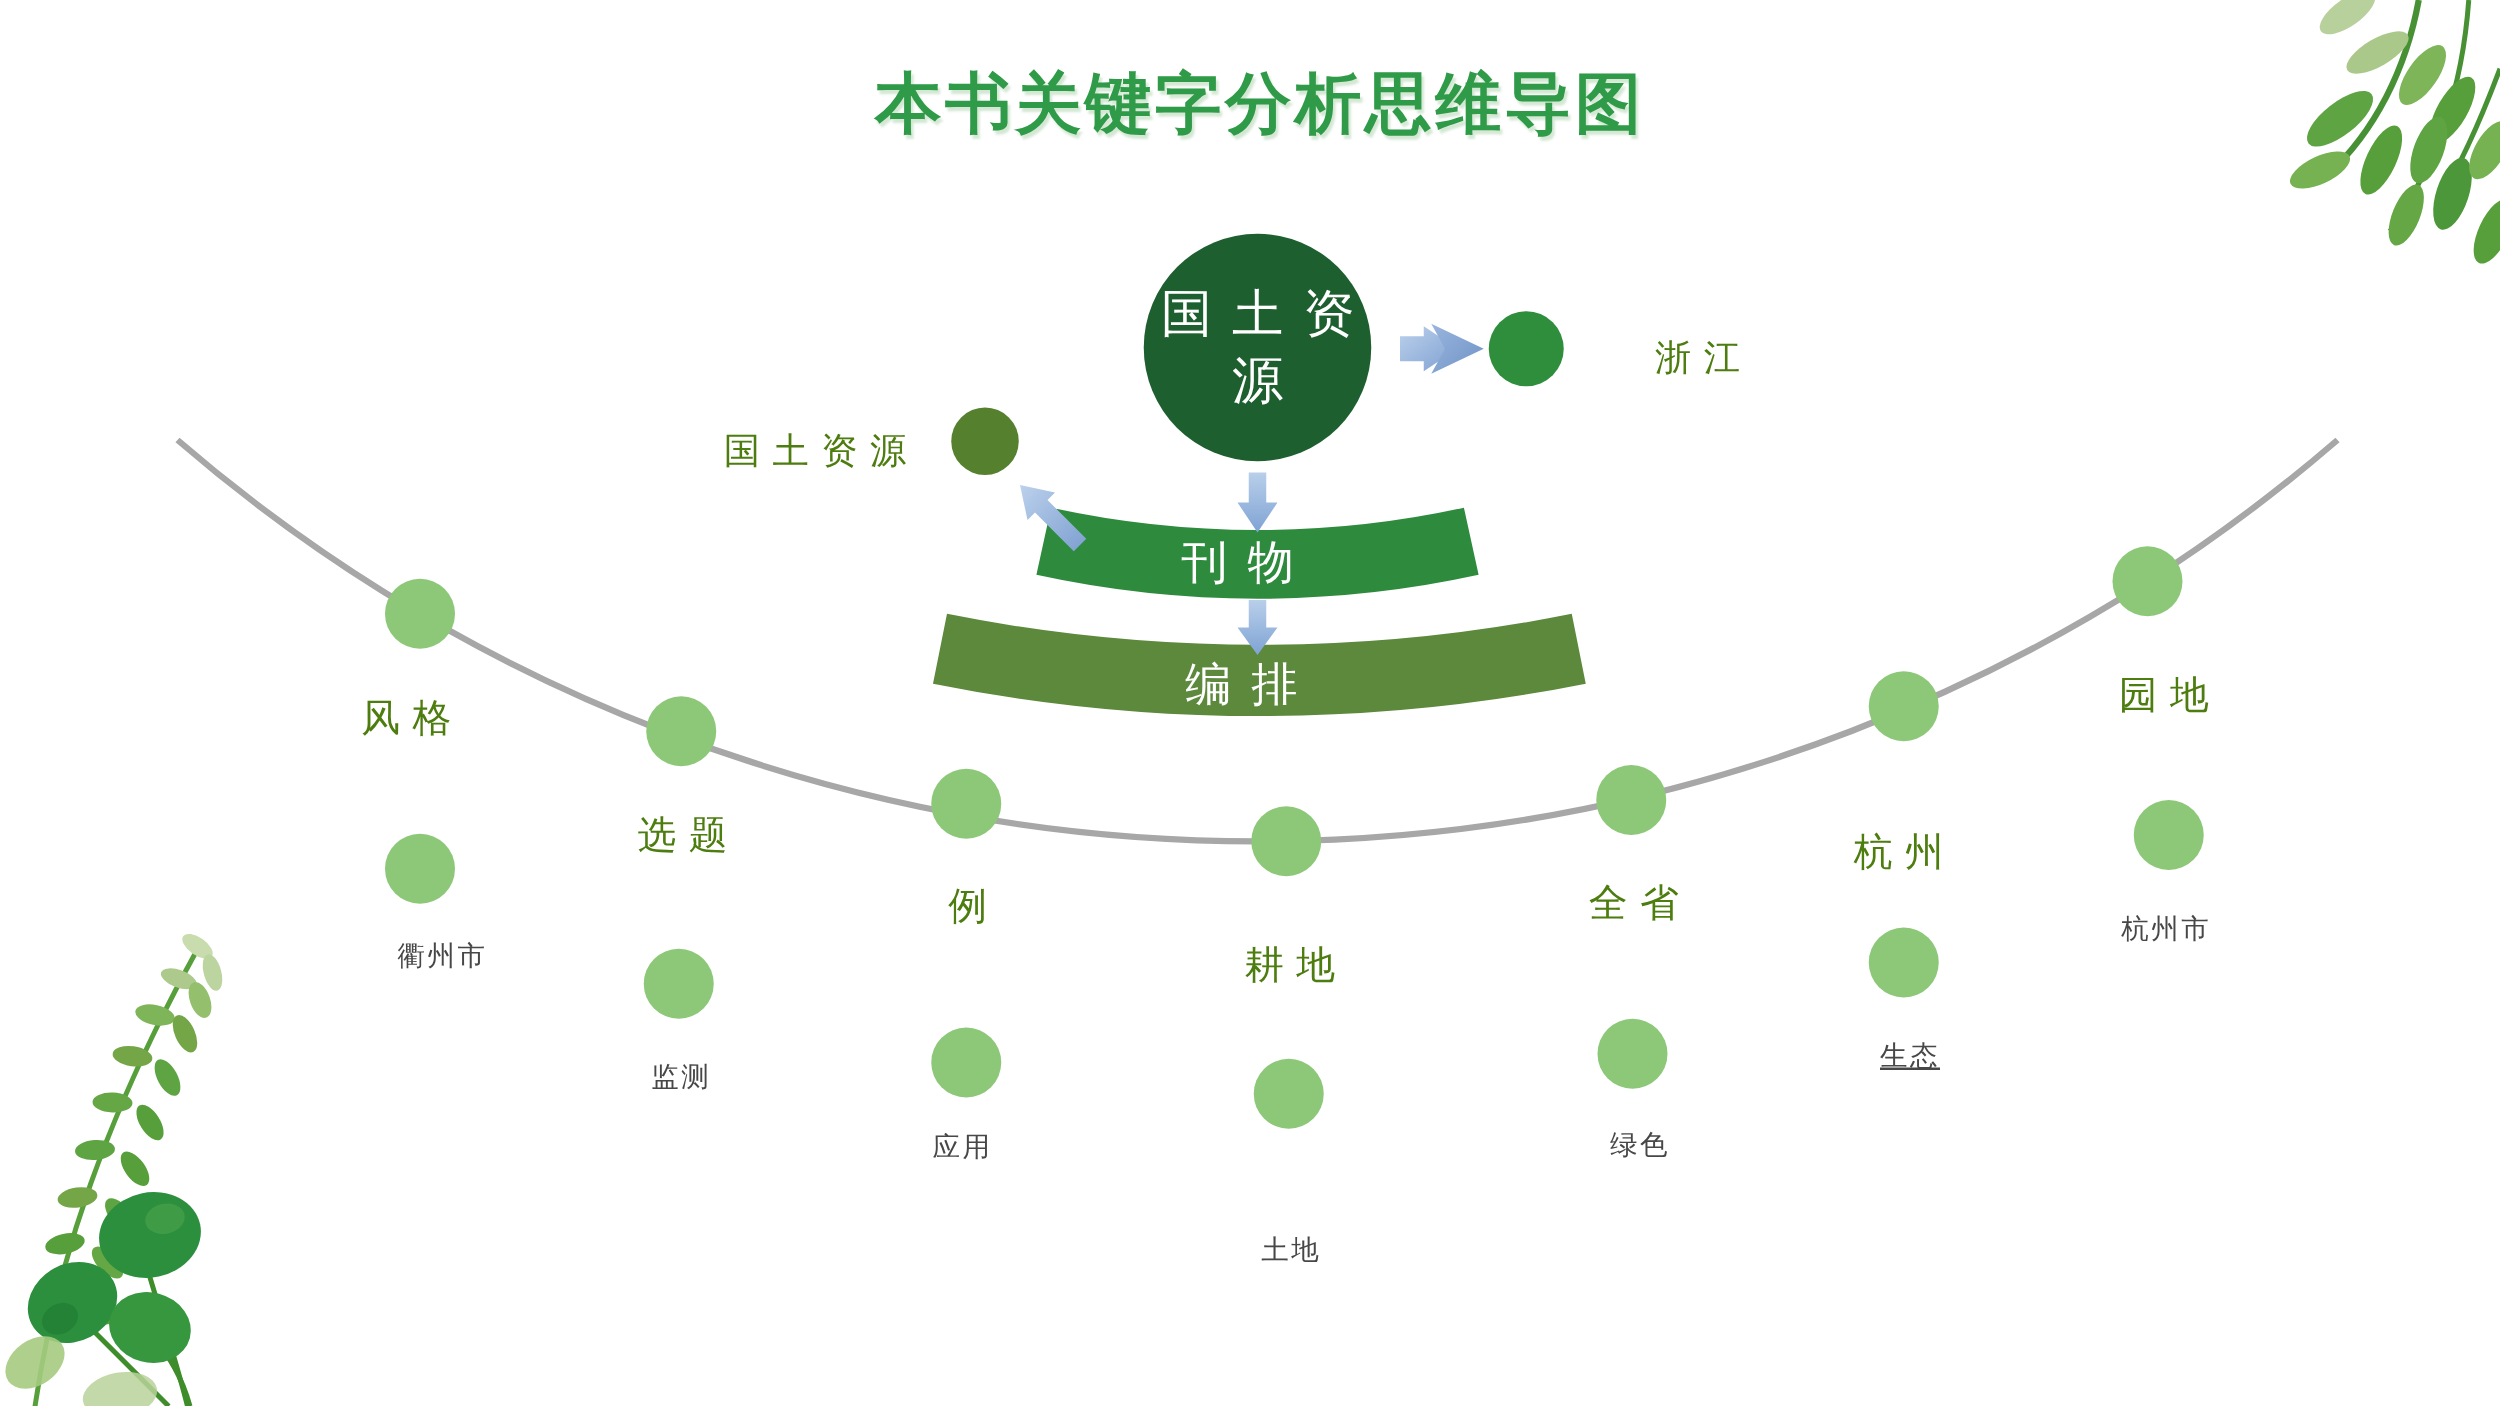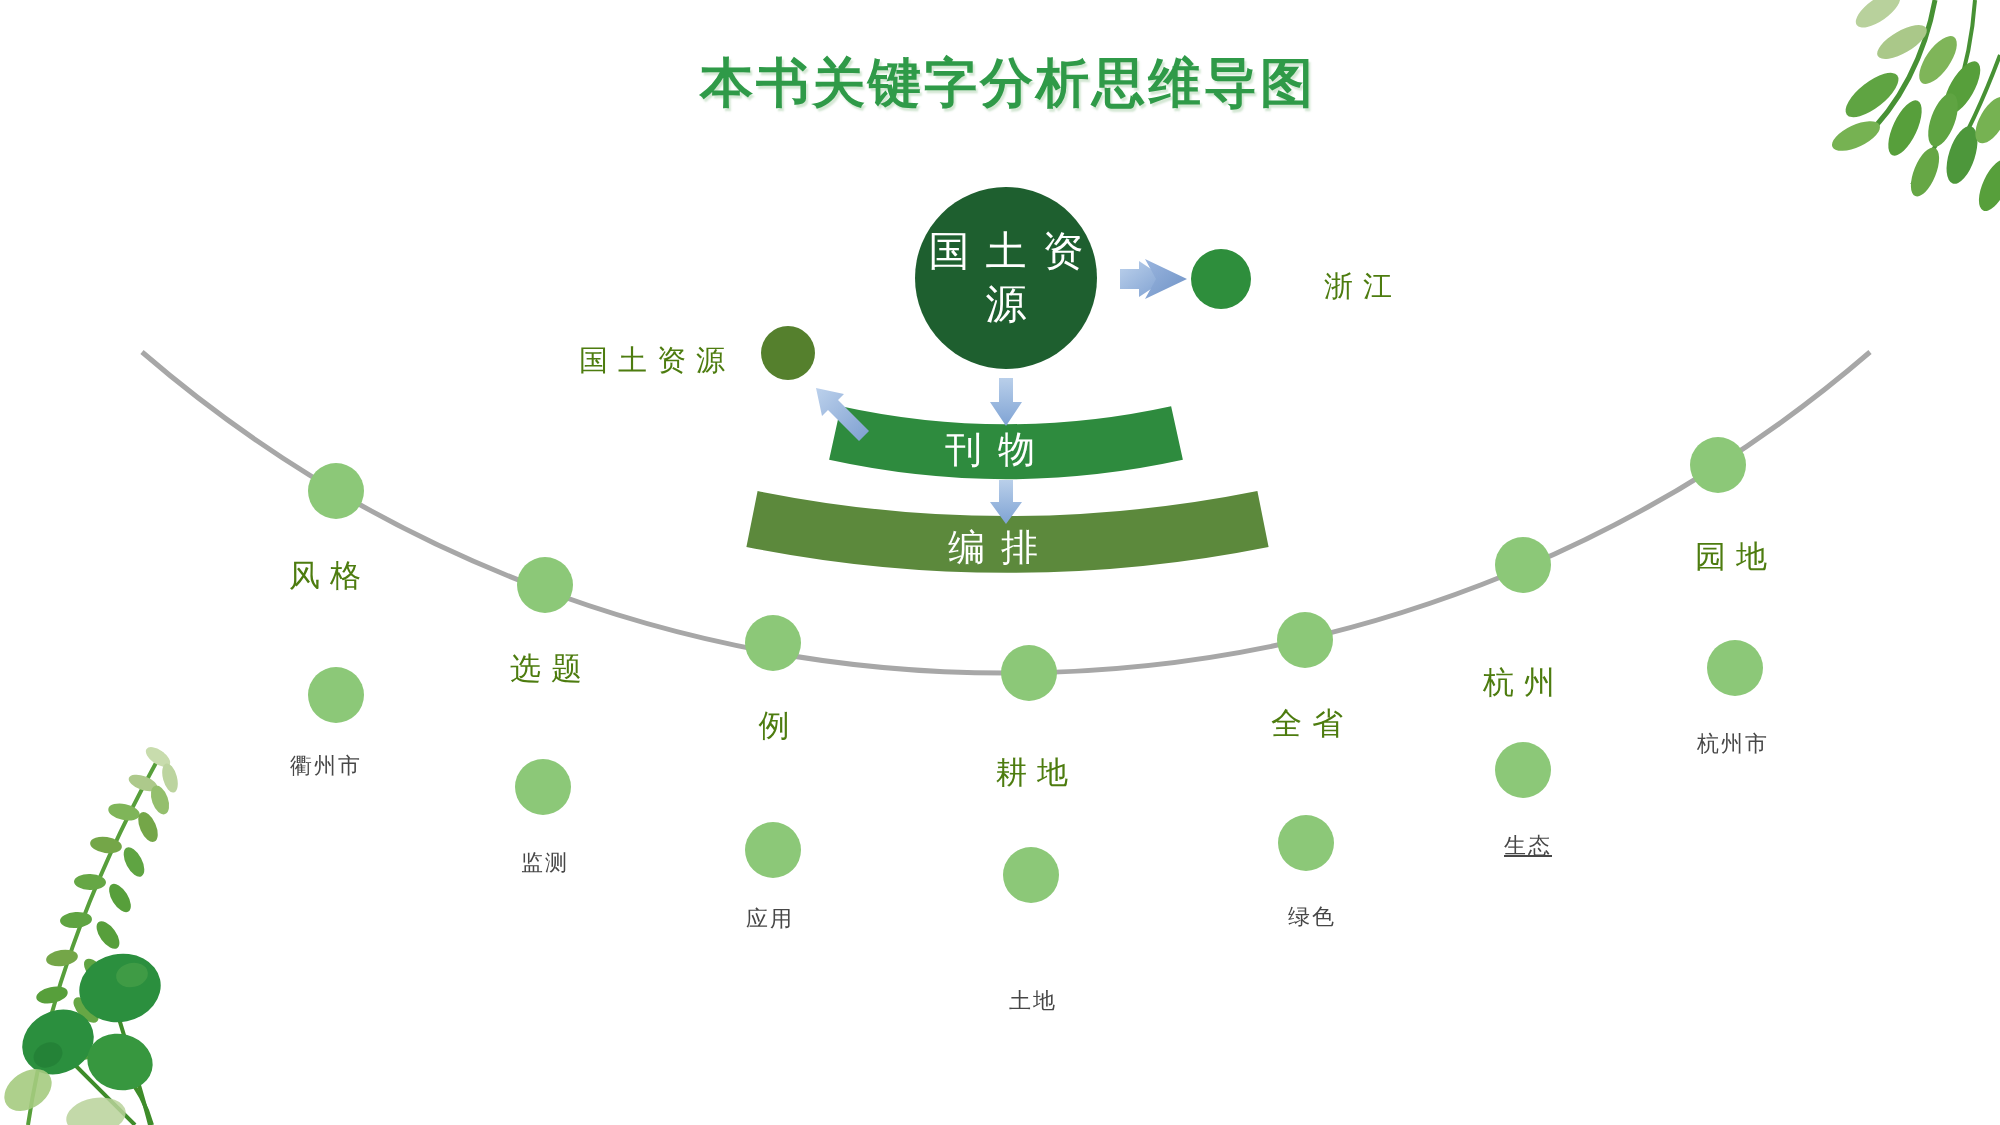--- a/index.html
+++ b/index.html
@@ -145,21 +145,21 @@
   <div class="node light" style="left:1277px;top:612px;"></div>
   <div class="label arc-label" style="left:1312px;top:708px;">全省</div>
 
   <div class="node light" style="left:1495px;top:537px;"></div>
   <div class="label arc-label" style="left:1524px;top:635px;margin-top:32px;">杭州</div>
 
   <div class="node light" style="left:1690px;top:437px;"></div>
   <div class="label arc-label" style="left:1736px;top:541px;">园地</div>
 
   <div class="node light" style="left:308px;top:667px;"></div>
-  <div class="label sub-label" style="left:326px;top:755px;text-align:right;">衢州市</div>
+  <div class="label sub-label" style="left:354px;top:755px;text-align:right;">衢州市</div>
 
   <div class="node light" style="left:515px;top:759px;"></div>
   <div class="label sub-label" style="left:545px;top:852px;">监测</div>
 
   <div class="node light" style="left:745px;top:822px;"></div>
   <div class="label sub-label" style="left:770px;top:908px;">应用</div>
 
   <div class="node light" style="left:1003px;top:847px;"></div>
   <div class="label sub-label" style="left:1033px;top:990px;">土地</div>
 

